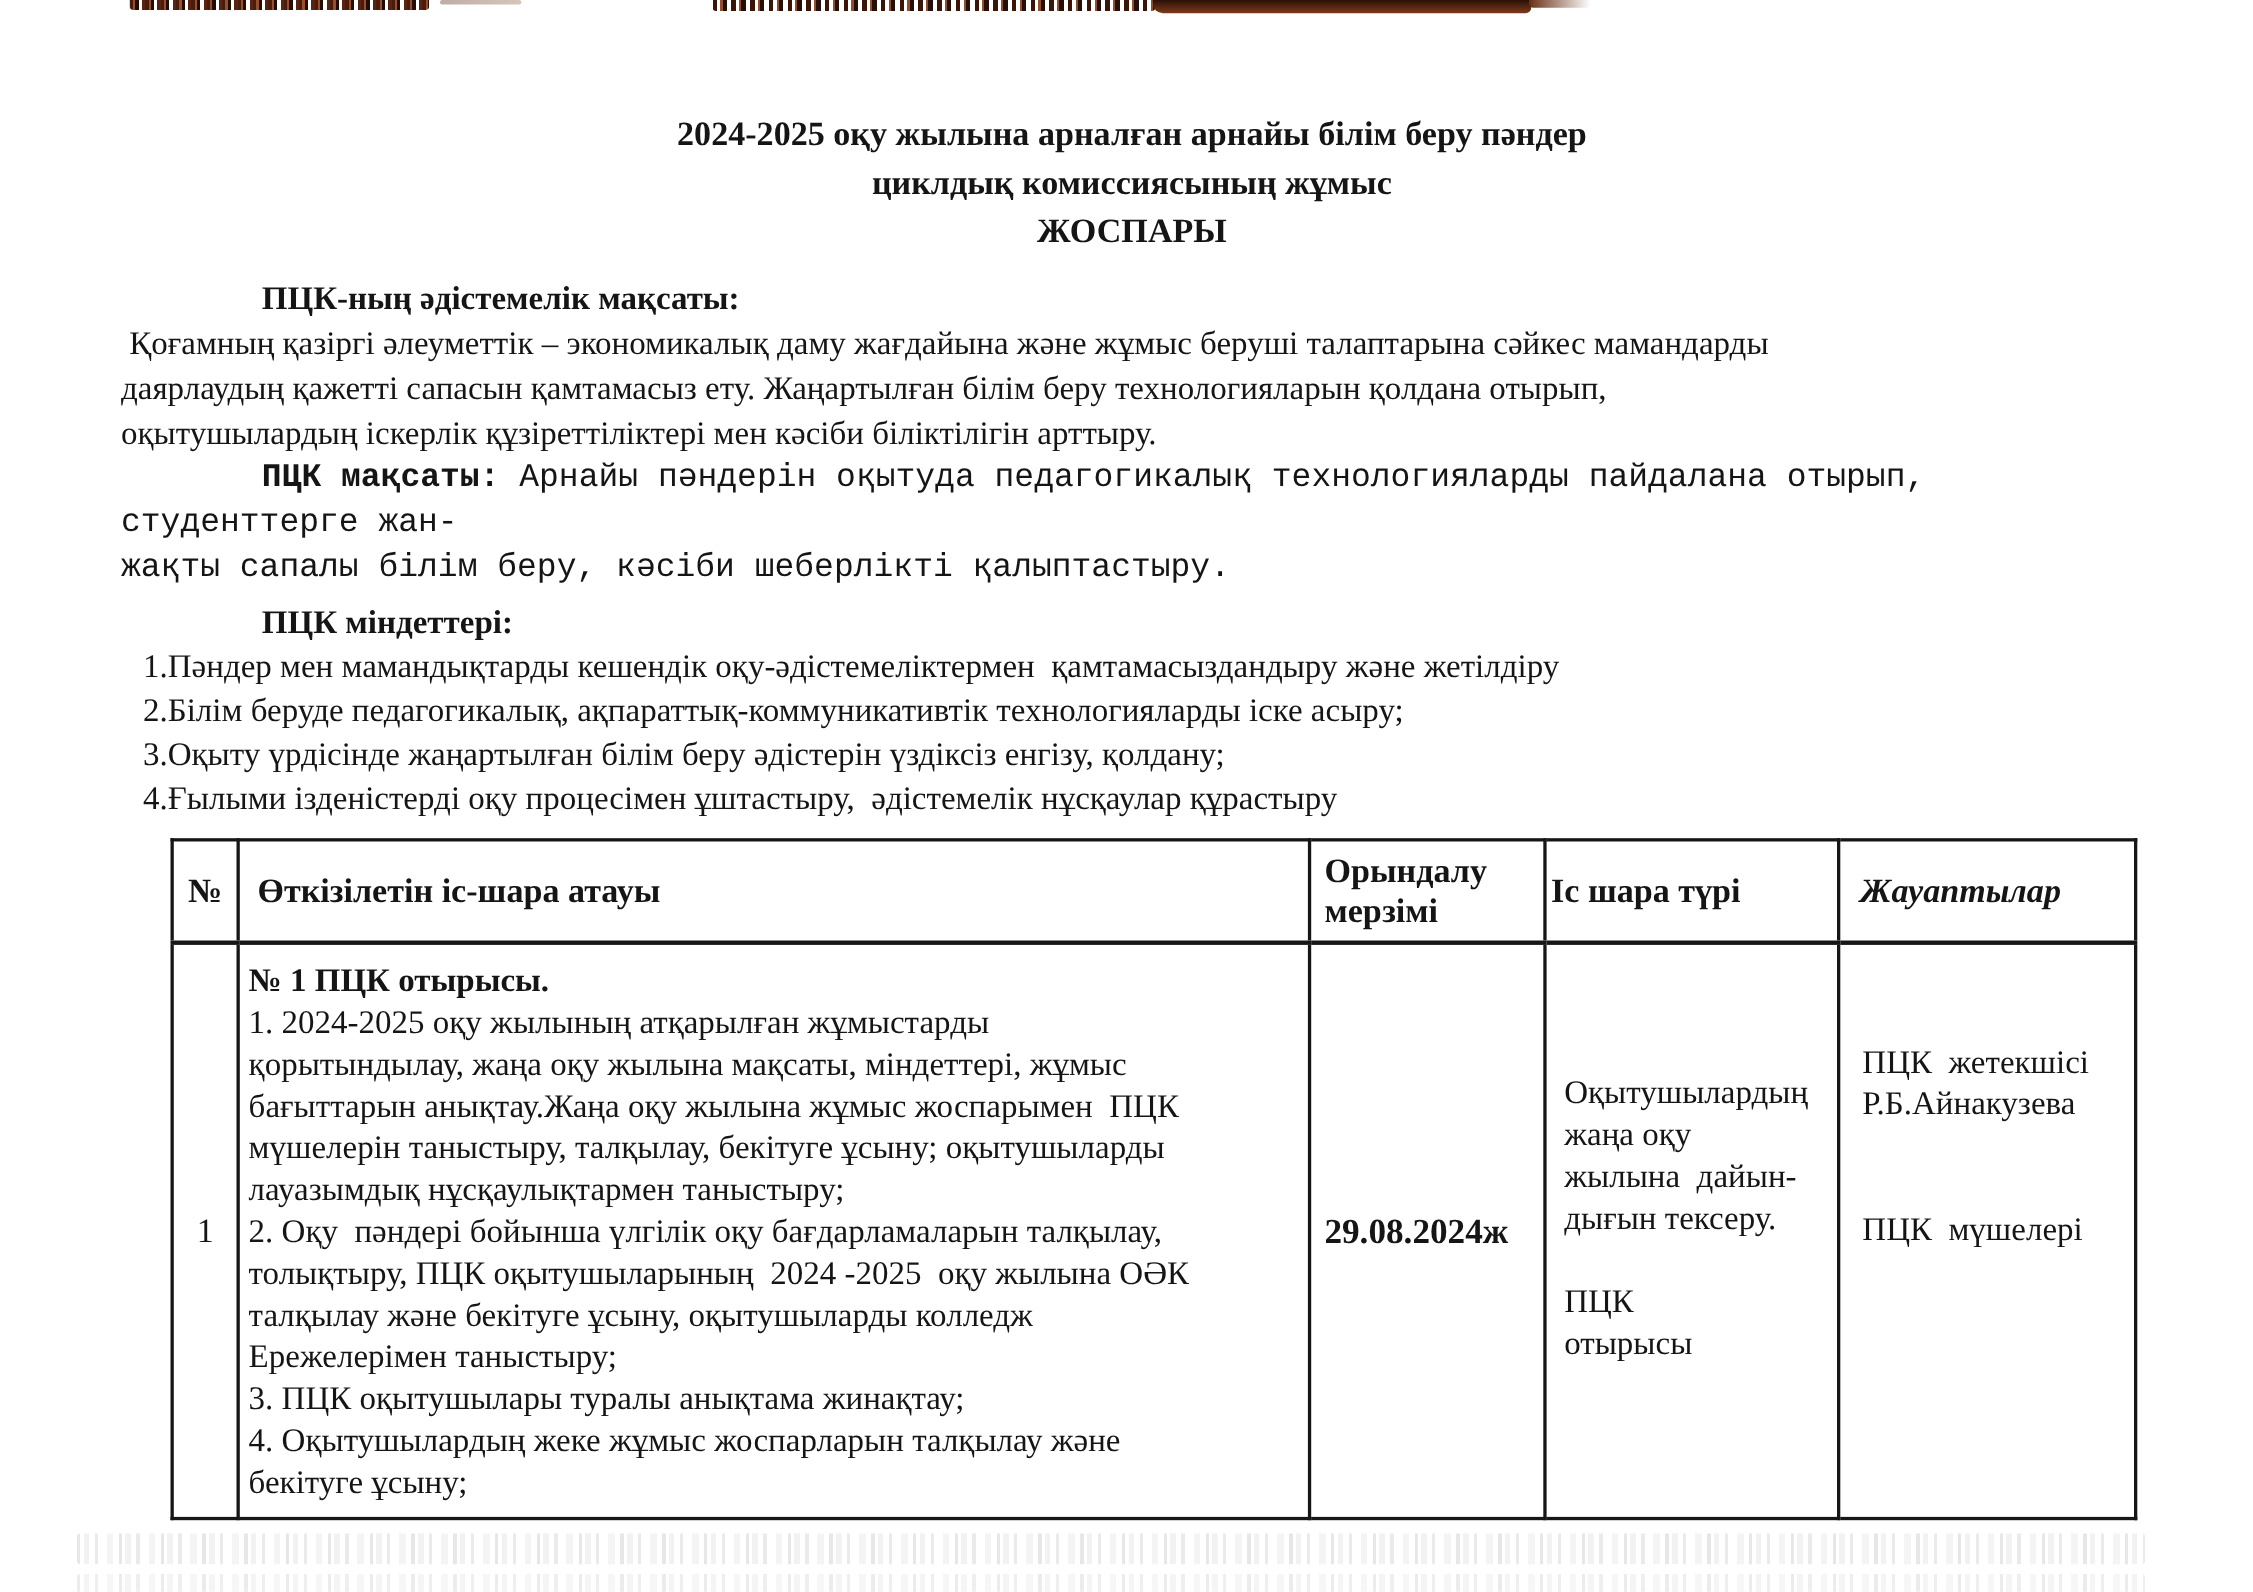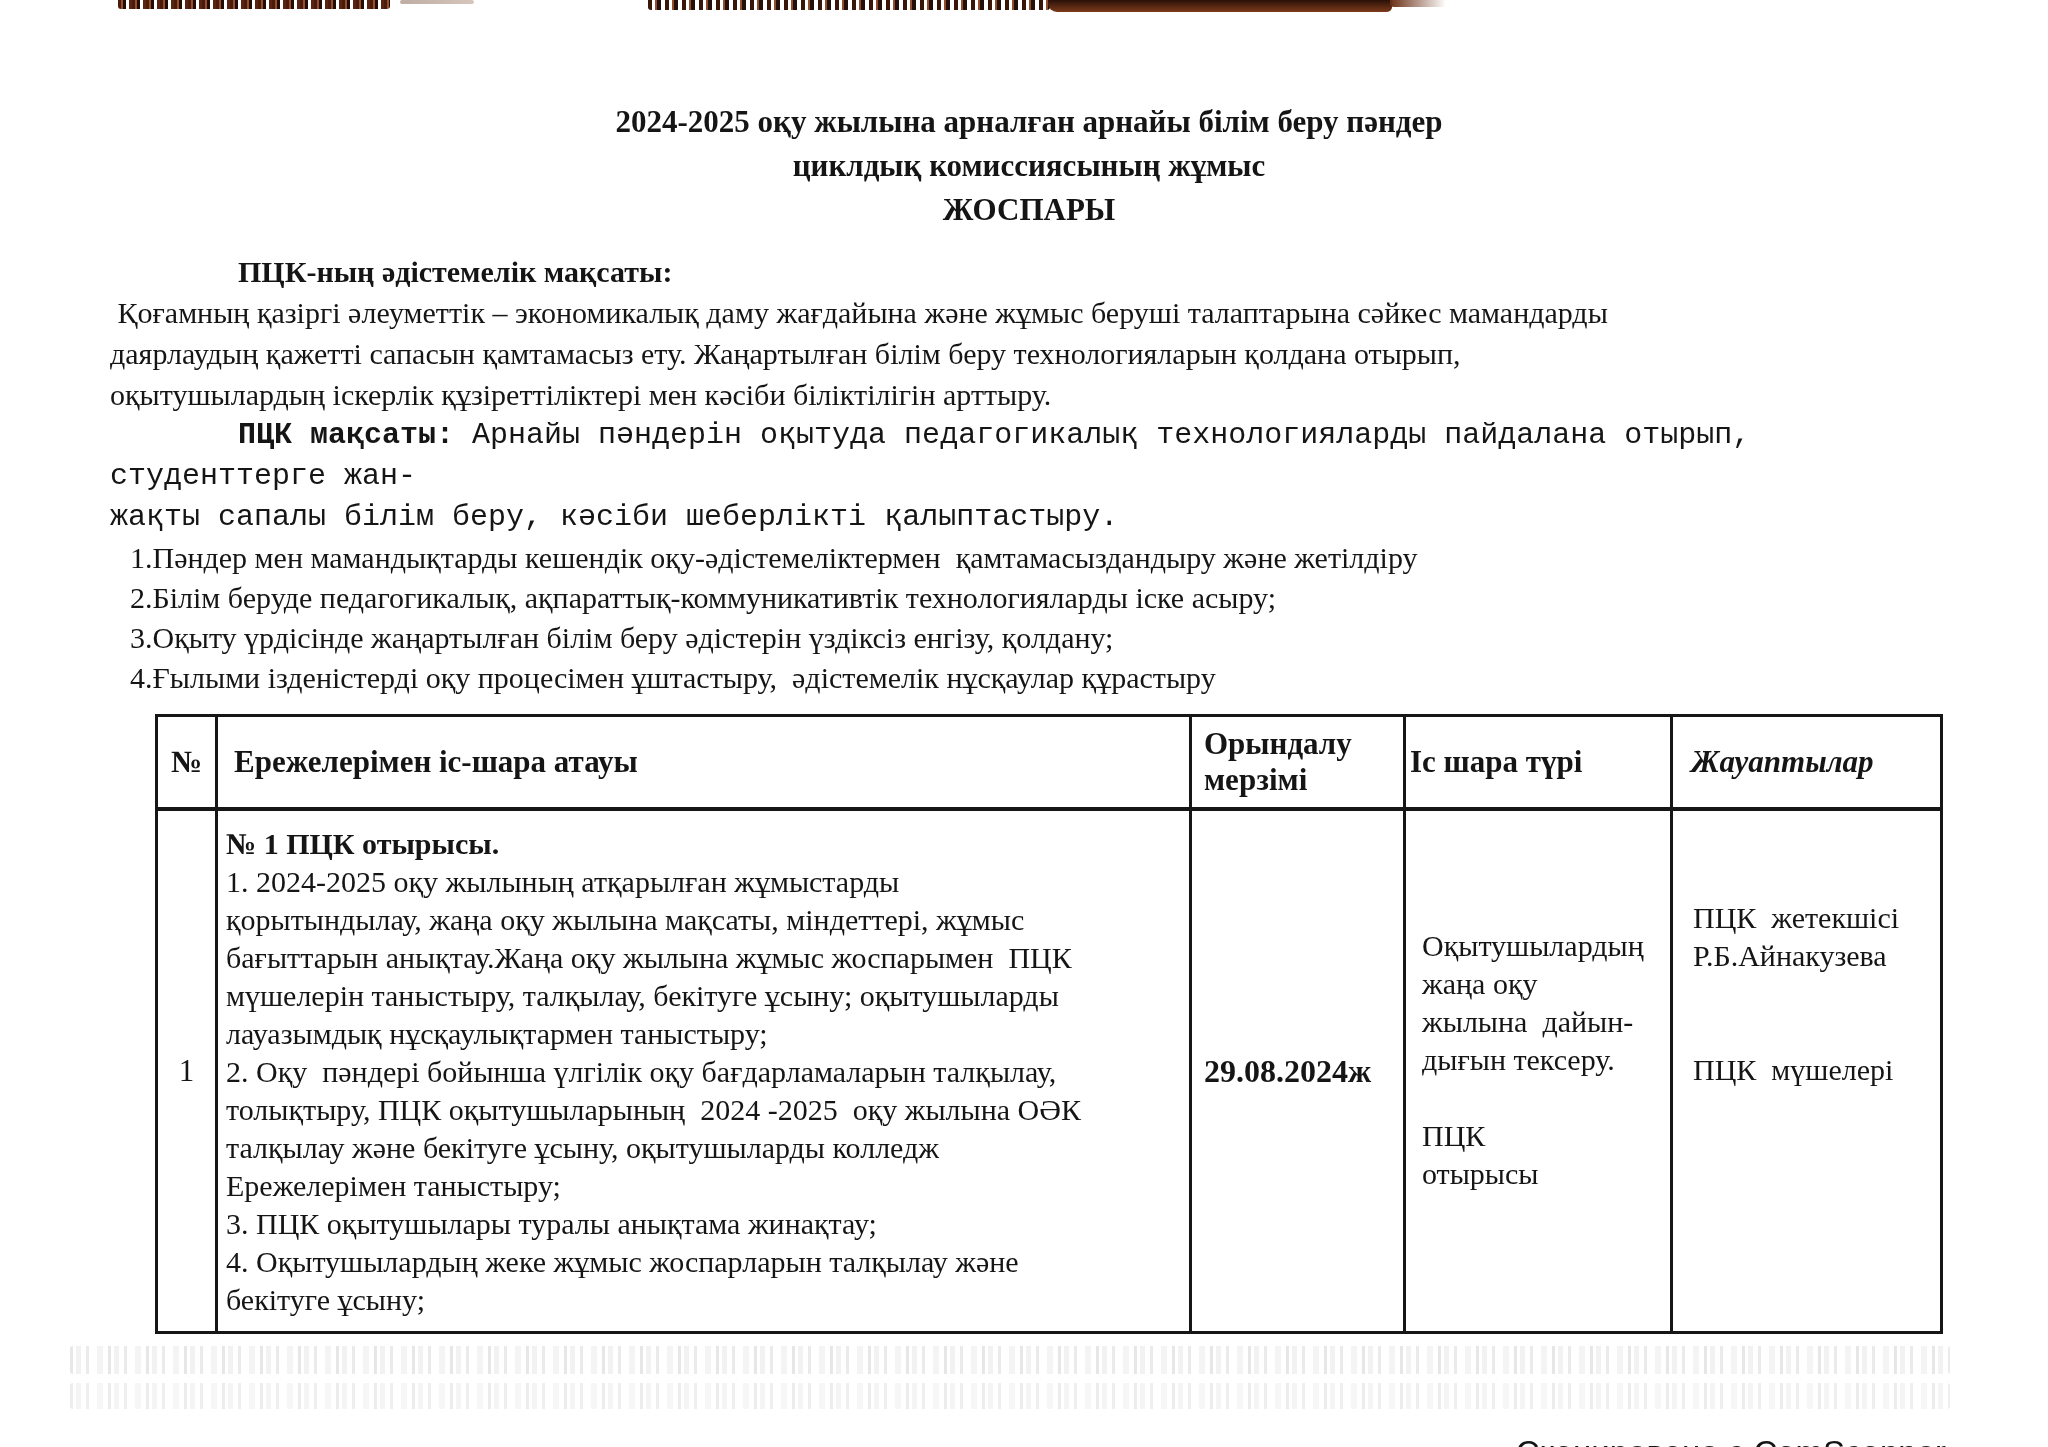--- a/index.html
+++ b/index.html
@@ -137,37 +137,38 @@
   <p class="para-head">ПЦК-ның әдістемелік мақсаты:</p>
   <p class="body-text"> Қоғамның қазіргі әлеуметтік – экономикалық даму жағдайына және жұмыс беруші талаптарына сәйкес мамандарды
 даярлаудың қажетті сапасын қамтамасыз ету. Жаңартылған білім беру технологияларын қолдана отырып,
 оқытушылардың іскерлік құзіреттіліктері мен кәсіби біліктілігін арттыру.</p>
 
   <p class="goal-para">
     <span class="inline-head">ПЦК мақсаты:</span><span class="goal-text"> Арнайы пәндерін оқытуда педагогикалық технологияларды пайдалана отырып, студенттерге жан-
 жақты сапалы білім беру, кәсіби шеберлікті қалыптастыру.</span>
   </p>
 
+  <p class="para-head tasks-head">ПЦК міндеттері:</p>
   <div class="task-list">1.Пәндер мен мамандықтарды кешендік оқу-әдістемеліктермен  қамтамасыздандыру және жетілдіру
 2.Білім беруде педагогикалық, ақпараттық-коммуникативтік технологияларды іске асыру;
 3.Оқыту үрдісінде жаңартылған білім беру әдістерін үздіксіз енгізу, қолдану;
 4.Ғылыми ізденістерді оқу процесімен ұштастыру,  әдістемелік нұсқаулар құрастыру</div>
 
   <table class="plan-table">
     <colgroup>
       <col style="width:60px">
       <col style="width:974px">
       <col style="width:214px">
       <col style="width:267px">
       <col style="width:270px">
     </colgroup>
     <thead>
       <tr>
         <th class="h-num">№</th>
-        <th class="h-activity">Ережелерімен іс-шара атауы</th>
+        <th class="h-activity">Өткізілетін іс-шара атауы</th>
         <th class="h-date">Орындалу мерзімі</th>
         <th class="h-type">Іс шара түрі</th>
         <th class="h-resp">Жауаптылар</th>
       </tr>
     </thead>
     <tbody>
       <tr>
         <td class="c-num">1</td>
         <td class="c-activity">
           <div class="cell-title">№ 1 ПЦК  отырысы.</div>

